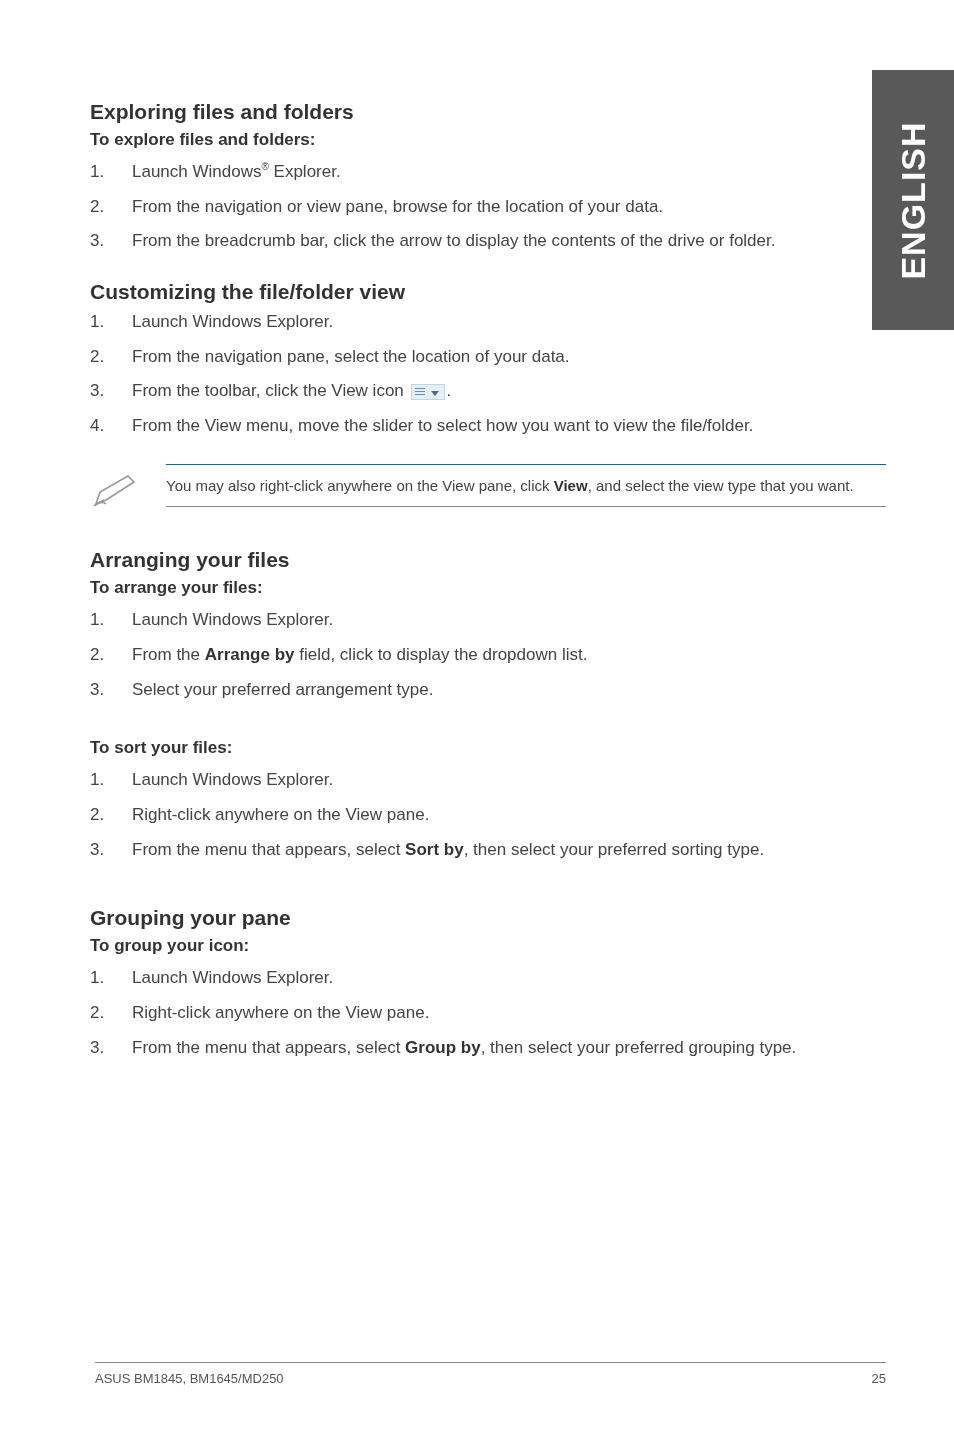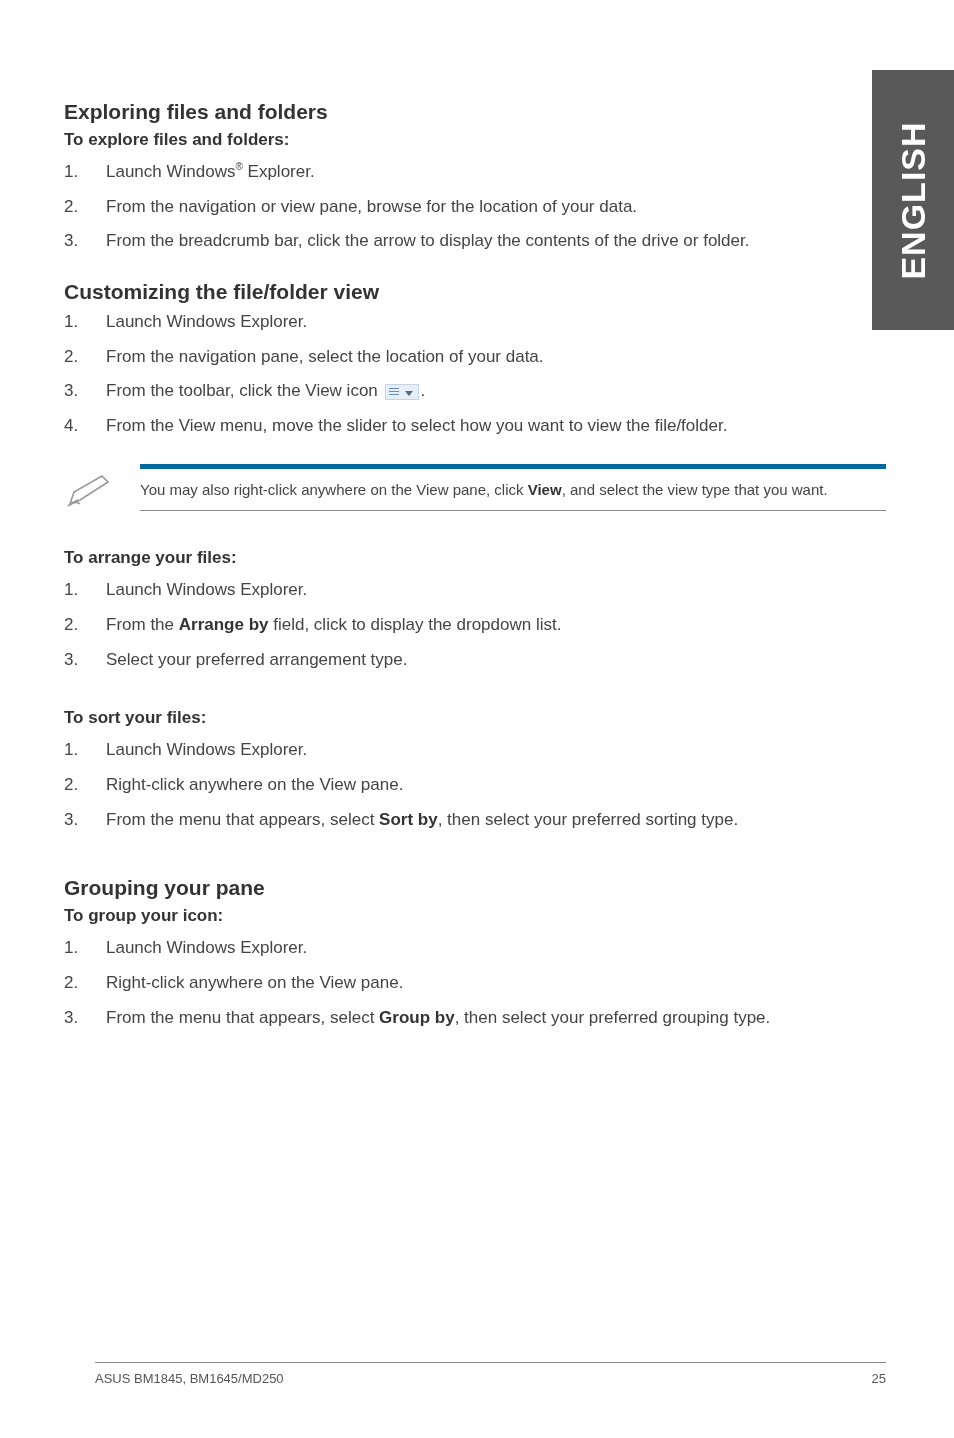--- a/index.html
+++ b/index.html
@@ -6,20 +6,21 @@
   body {
     width: 954px;
     height: 1438px;
     font-family: Arial, Helvetica, sans-serif;
     color: #3a3a3a;
     position: relative;
     background: #fff;
   }
   .page {
     padding: 100px 68px 0 64px;
+    margin-left: 26px;
   }
   .side-tab {
     position: absolute;
     right: 0;
     top: 70px;
     width: 82px;
     height: 260px;
     background: #595959;
     display: flex;
     align-items: center;
@@ -97,21 +98,21 @@
     align-items: flex-start;
     gap: 26px;
   }
   .note-icon {
     width: 50px;
     flex-shrink: 0;
     padding-top: 6px;
   }
   .note-body {
     flex: 1;
-    border-top: 5px solid #0369a1;
+    border-top: 1px solid #0369a1;
     border-bottom: 1px solid #888;
     padding: 10px 6px 10px 0;
     font-size: 15px;
     line-height: 1.4;
     color: #444;
   }
   .section { margin-bottom: 12px; }
   .spacer-sm { height: 10px; }
   .spacer-md { height: 18px; }
   .footer {
@@ -185,20 +186,21 @@
         <path d="M6 34 L14 30"></path>
         <path d="M4 36 Q 12 30 16 34"></path>
       </svg>
     </div>
     <div class="note-body">
       <span>You may also right-click anywhere on the View pane, click </span><b>View</b><span>, and select the view type that you want.</span>
     </div>
   </div>
 
   <div class="section">
+    <div class="h2">Arranging your files</div>
     <div class="h3">To arrange your files:</div>
     <ul class="ol">
       <li>
         <span class="num">1.</span>
         <span class="txt">Launch Windows Explorer.</span>
       </li>
       <li>
         <span class="num">2.</span>
         <span class="txt"><span>From the </span><b>Arrange by</b><span> field, click to display the dropdown list.</span></span>
       </li>

